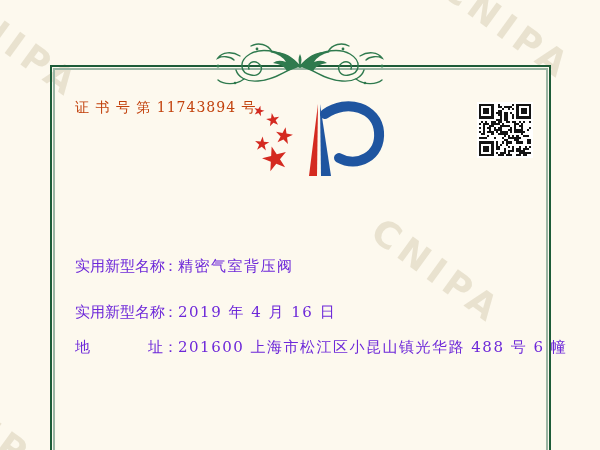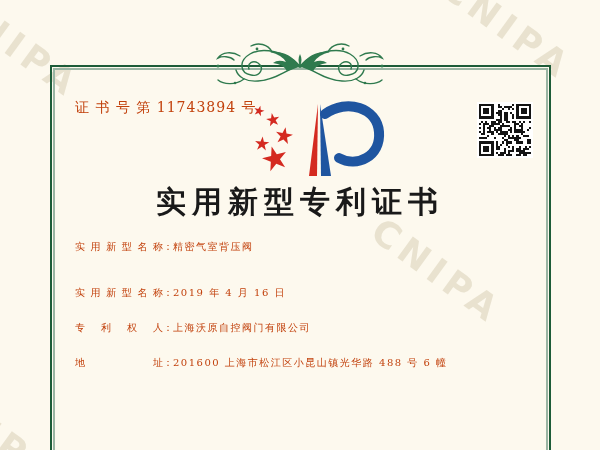--- a/index.html
+++ b/index.html
@@ -42,21 +42,21 @@
   
   .qr { position:absolute; left:477px; top:102px; width:56px; height:56px; background:#fff; padding:2px; }
   .qr svg { display:block; width:100%; height:100%; }
   
   .title {
     position:absolute; left:0; top:182px; width:600px;
     text-align:center; font-size:30px; font-weight:bold;
     letter-spacing:6px; color:#191919;
   }
   
-  .fields { position:absolute; left:75px; top:238px; width:470px; color:#c2410c; font-size:10px; }
+  .fields { position:absolute; left:75px; top:257px; width:470px; color:#6d28d9; font-size:15px; }
   .field { height:18px; line-height:18px; white-space:nowrap; }
   .field + .field { margin-top:17px; }
   .field:nth-child(2) { margin-top:28px; }
   .field:nth-child(6) { margin-top:6px; }
   .flabel {
     display:inline-block; width:88px; vertical-align:top;
     text-align:justify; text-align-last:justify;
   }
   .fcolon { display:inline-block; }
   .fvalue { letter-spacing:1.5px; }
@@ -328,30 +328,26 @@
         <rect x="2" y="2" width="3" height="3"></rect>
         <rect x="18" y="0" width="7" height="7"></rect>
         <rect x="19" y="1" width="5" height="5" fill="#ffffff"></rect>
         <rect x="20" y="2" width="3" height="3"></rect>
         <rect x="0" y="18" width="7" height="7"></rect>
         <rect x="1" y="19" width="5" height="5" fill="#ffffff"></rect>
         <rect x="2" y="20" width="3" height="3"></rect>
       </svg>
   </div>
 
-  <h1 class="title">实用新型专利证书</h1>
 
   <div class="fields">
     <div class="field">
       <span class="flabel">实用新型名称</span><span class="fcolon">：</span><span class="fvalue">精密气室背压阀</span>
     </div>
     <div class="field">
       <span class="flabel">实用新型名称</span><span class="fcolon">：</span><span class="fvalue">2019 年 4 月 16 日</span>
     </div>
     <div class="field">
-      <span class="flabel">专利权人</span><span class="fcolon">：</span><span class="fvalue">上海沃原自控阀门有限公司</span>
-    </div>
-    <div class="field">
       <span class="flabel">地址</span><span class="fcolon">：</span><span class="fvalue">201600 上海市松江区小昆山镇光华路 488 号 6 幢</span>
     </div>
   </div>
 
 </div>
 
 </body></html>

